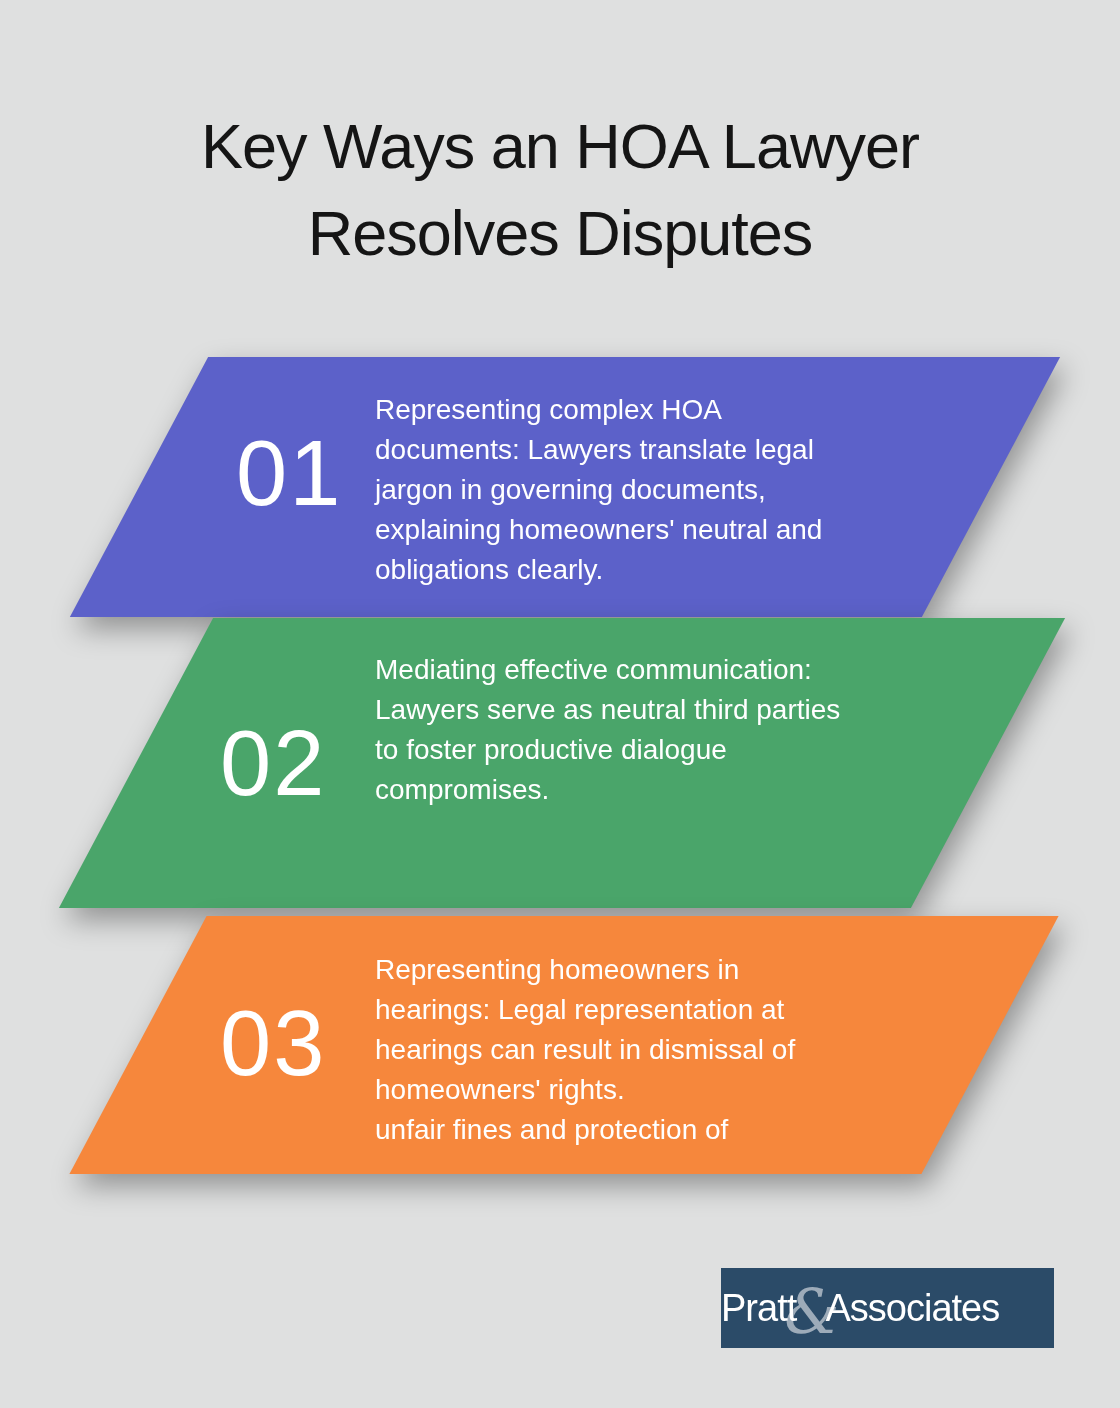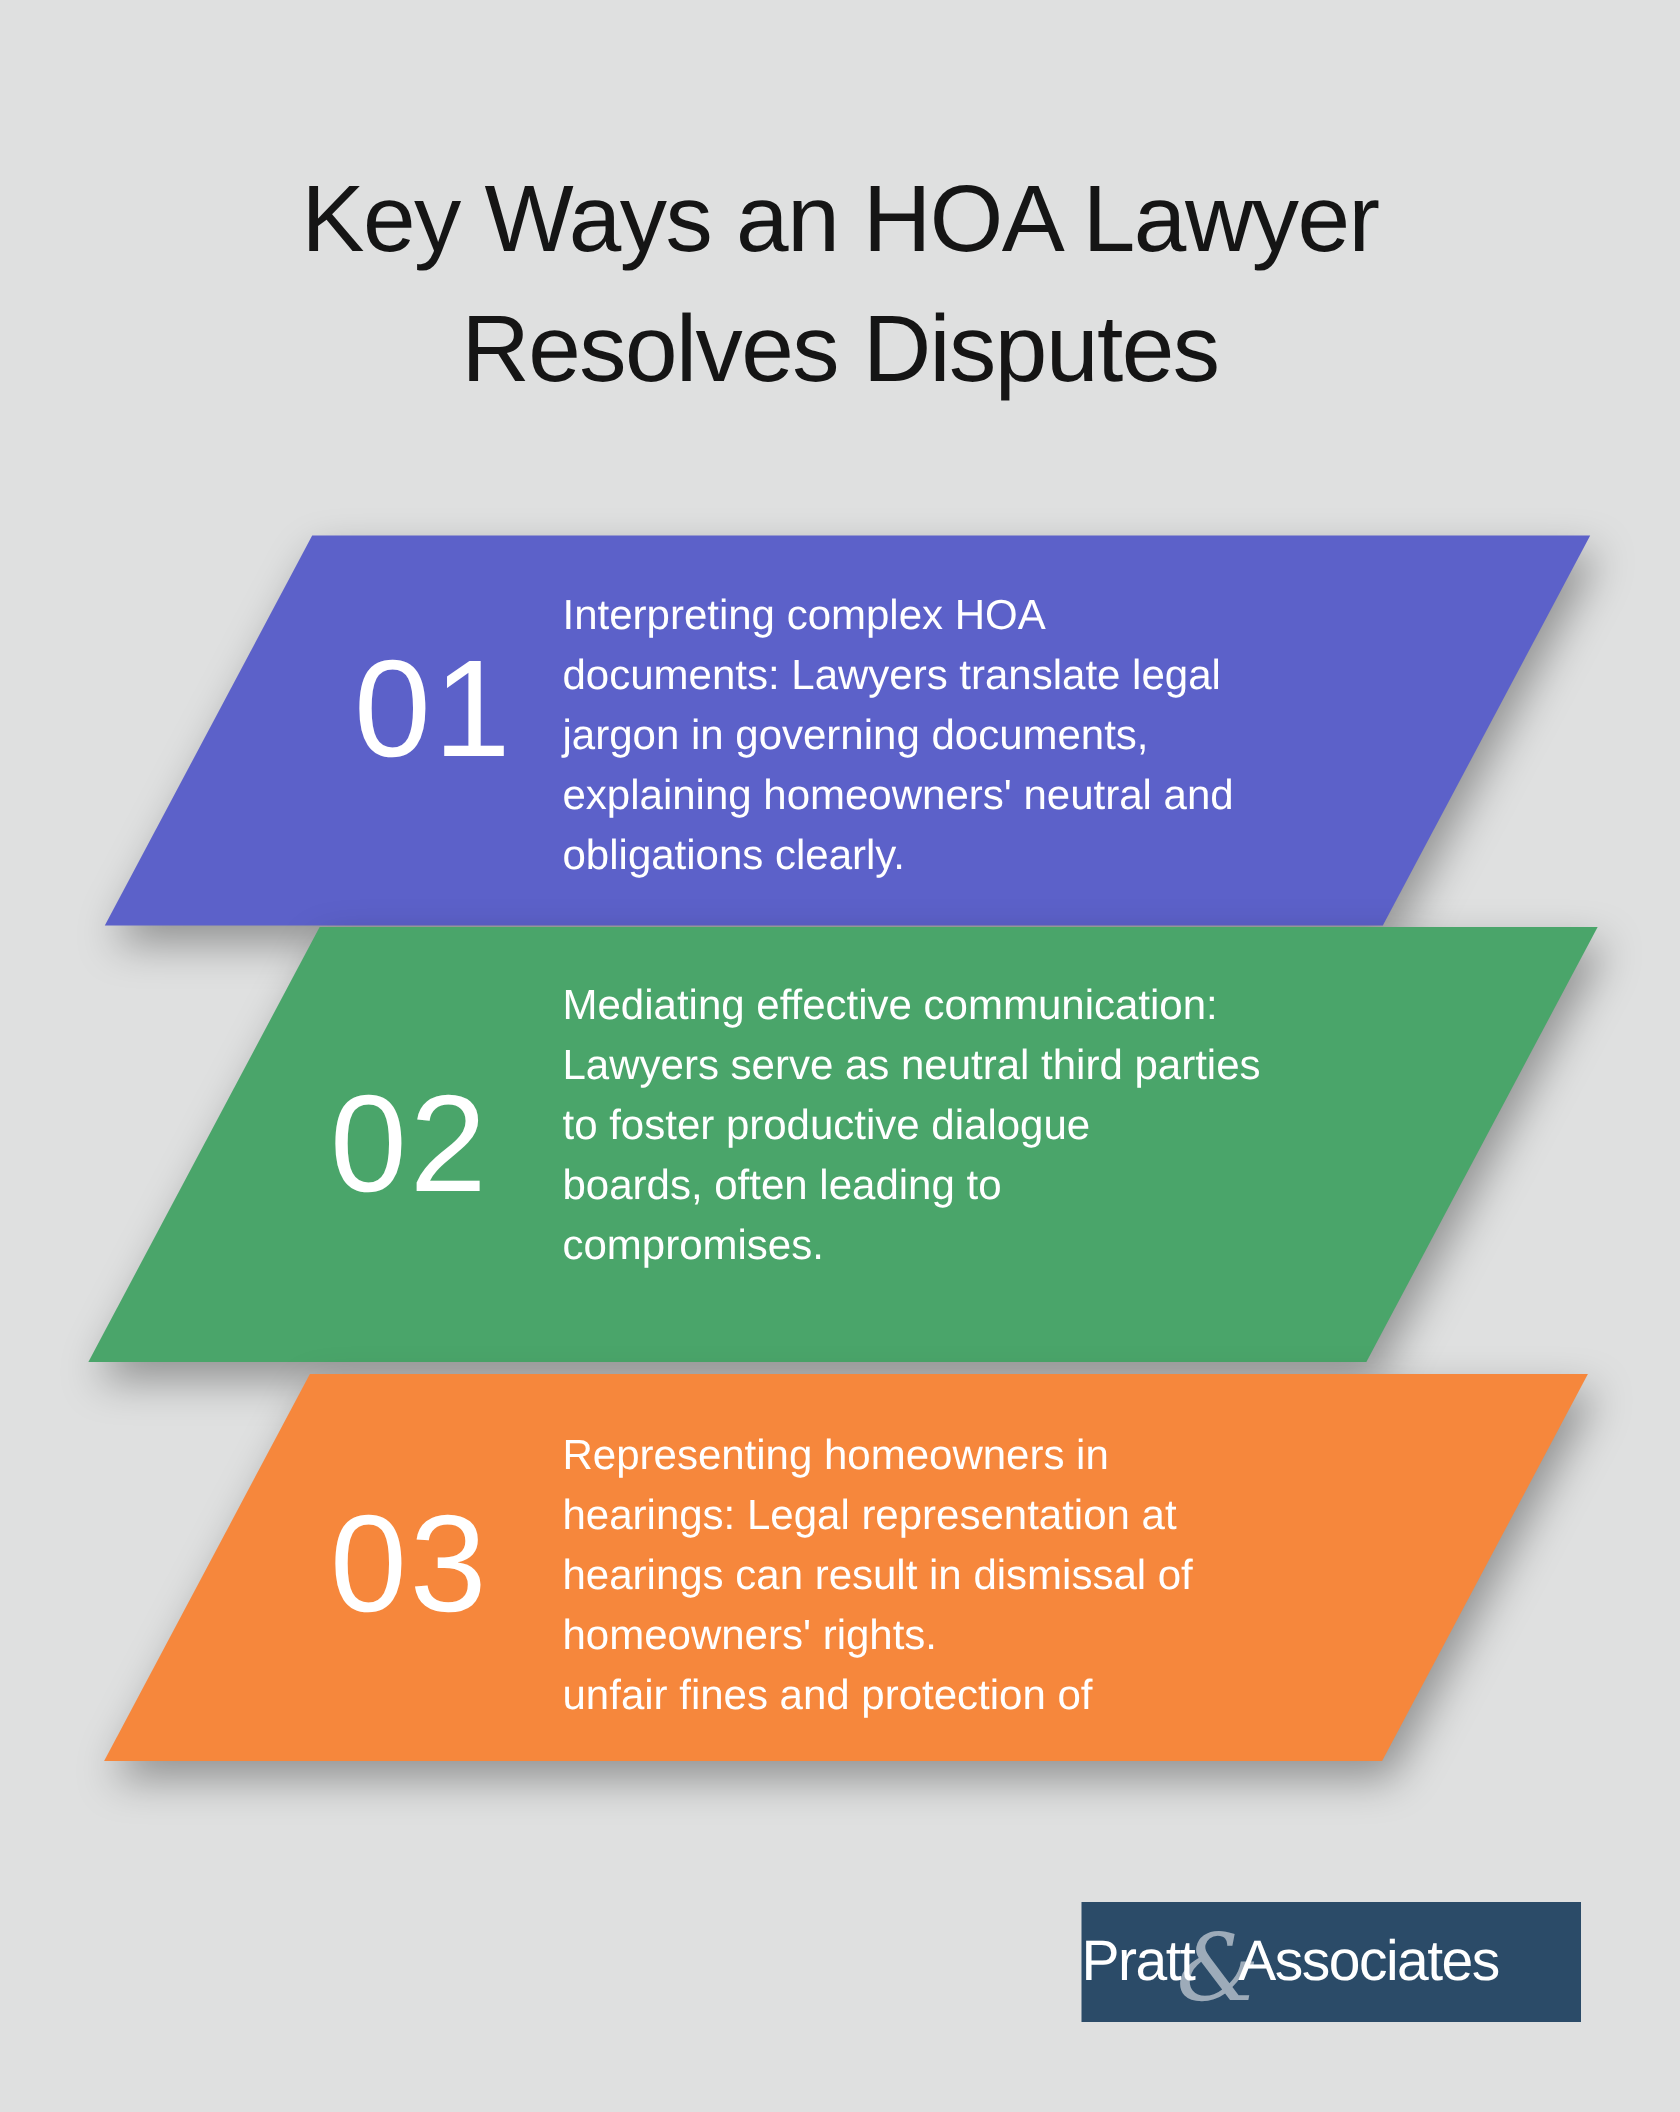--- a/index.html
+++ b/index.html
@@ -109,36 +109,35 @@
 
   <h1 class="title">
     <div>Key Ways an HOA Lawyer</div>
     <div>Resolves Disputes</div>
   </h1>
 
   <section class="banner banner-1">
     <div class="shape"></div>
     <div class="num">01</div>
     <div class="body-text">
-      <div class="line">Interpreting complex HOA</div>
+      <div class="line">Representing complex HOA</div>
       <div class="line">documents: Lawyers translate legal</div>
       <div class="line">jargon in governing documents,</div>
       <div class="line">explaining homeowners' neutral and</div>
       <div class="line">obligations clearly.</div>
     </div>
   </section>
 
   <section class="banner banner-2">
     <div class="shape"></div>
     <div class="num">02</div>
     <div class="body-text">
       <div class="line">Mediating effective communication:</div>
       <div class="line">Lawyers serve as neutral third parties</div>
       <div class="line">to foster productive dialogue</div>
-      <div class="line">boards, often leading to</div>
       <div class="line">compromises.</div>
     </div>
   </section>
 
   <section class="banner banner-3">
     <div class="shape"></div>
     <div class="num">03</div>
     <div class="body-text">
       <div class="line">Representing homeowners in</div>
       <div class="line">hearings: Legal representation at</div>

